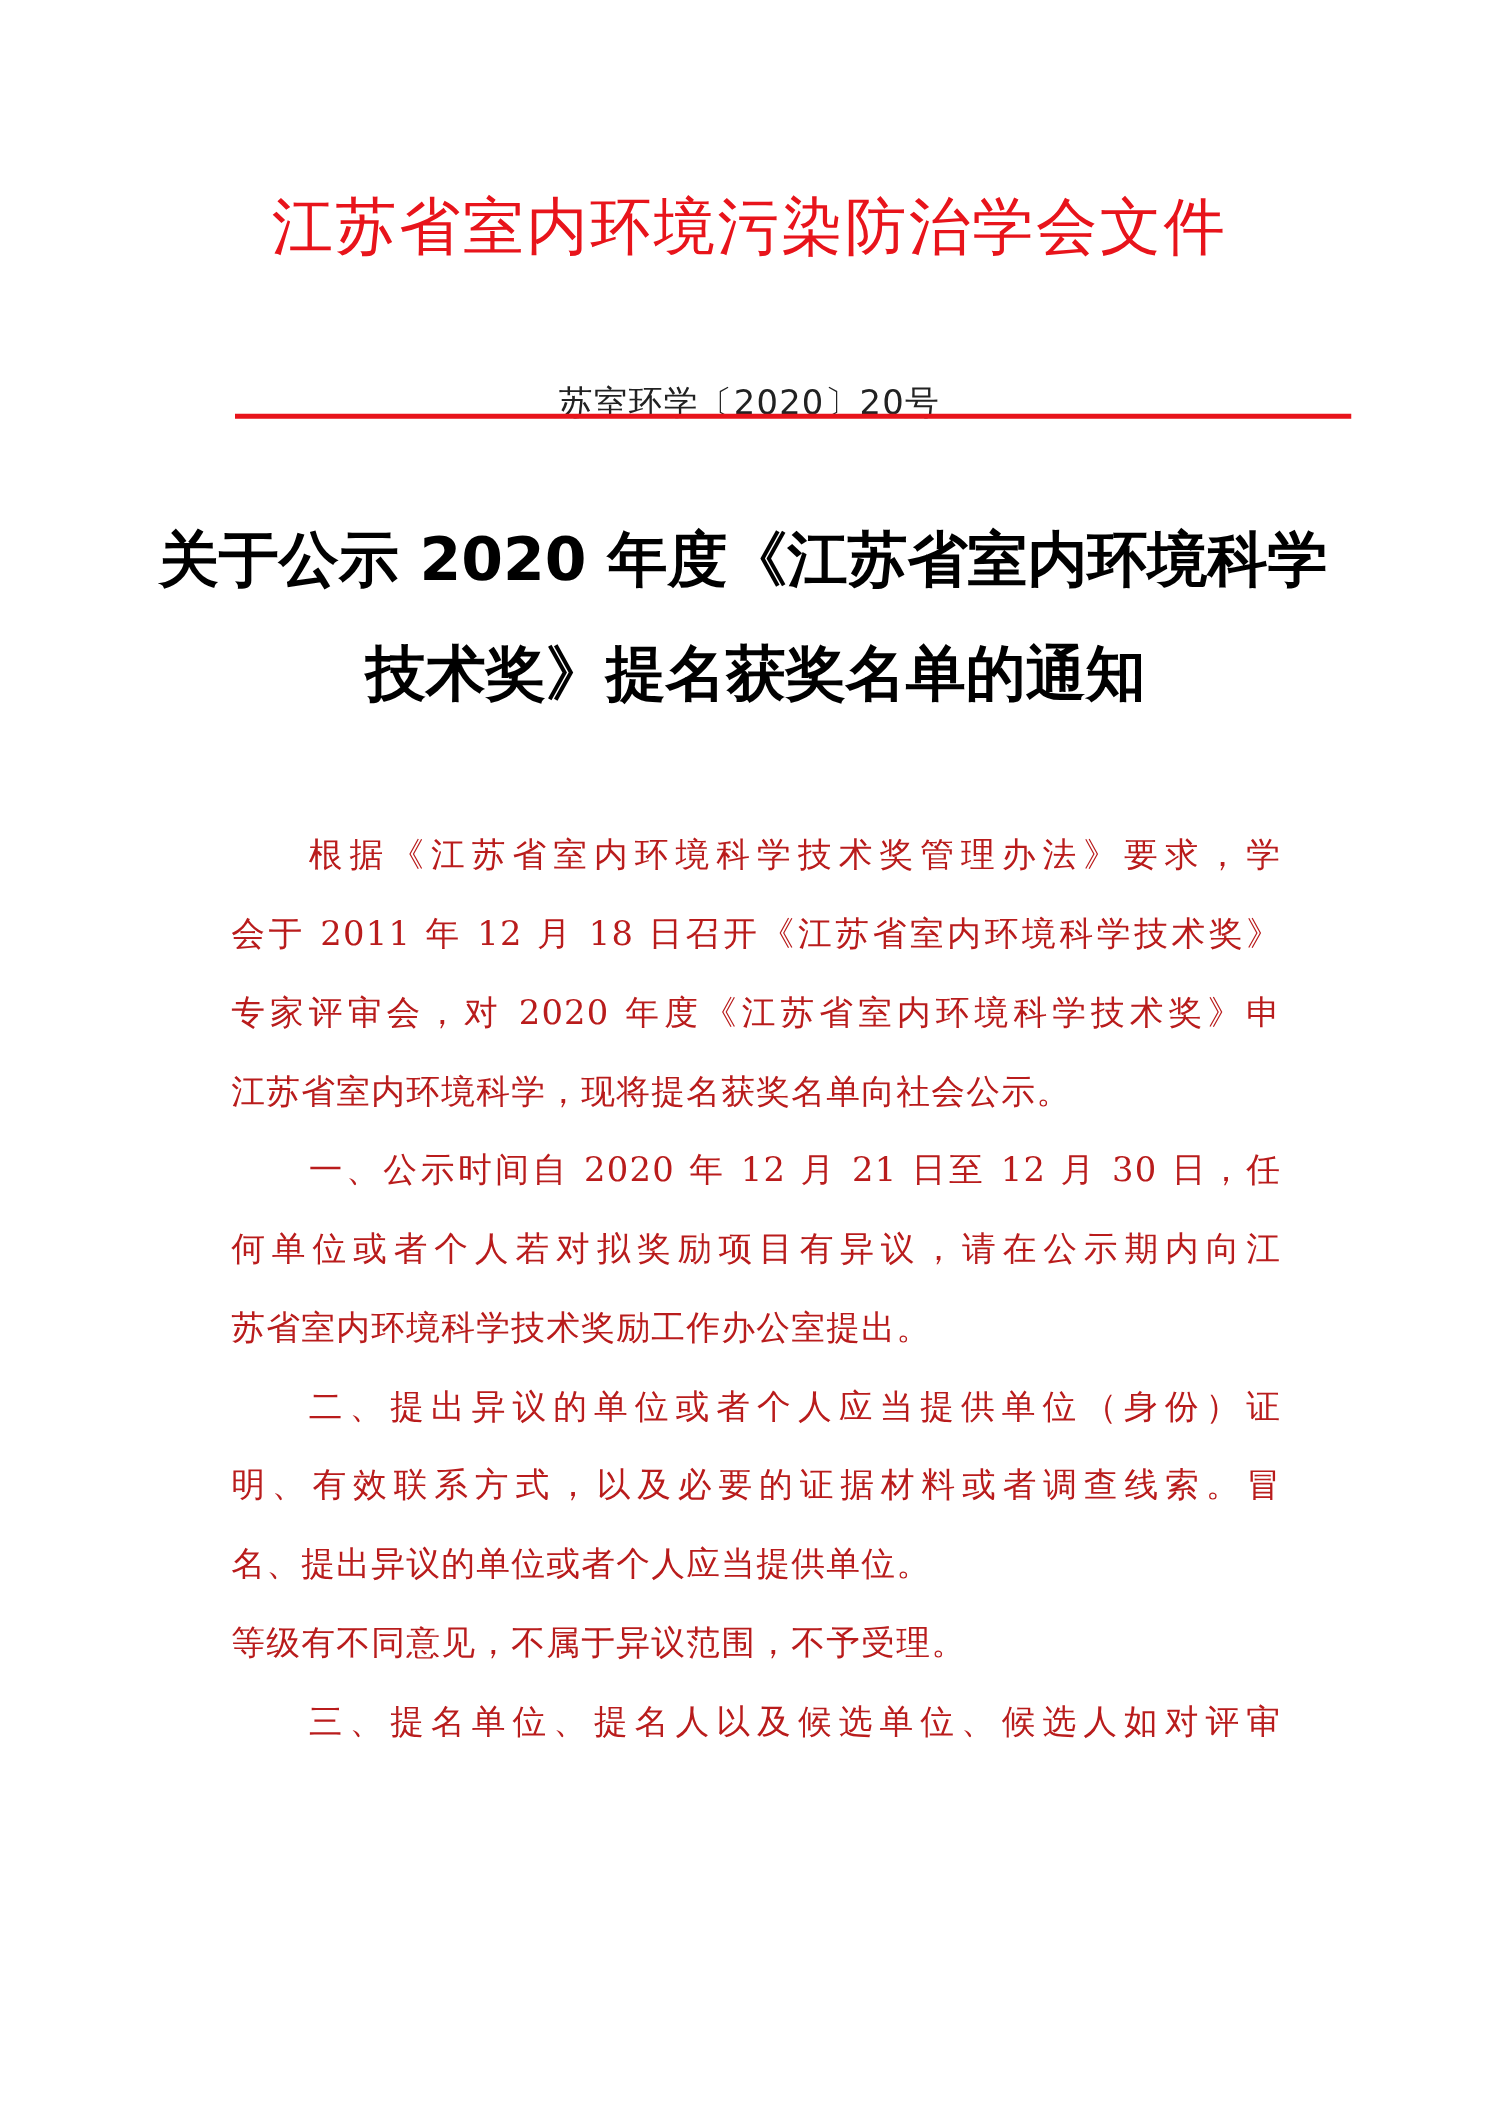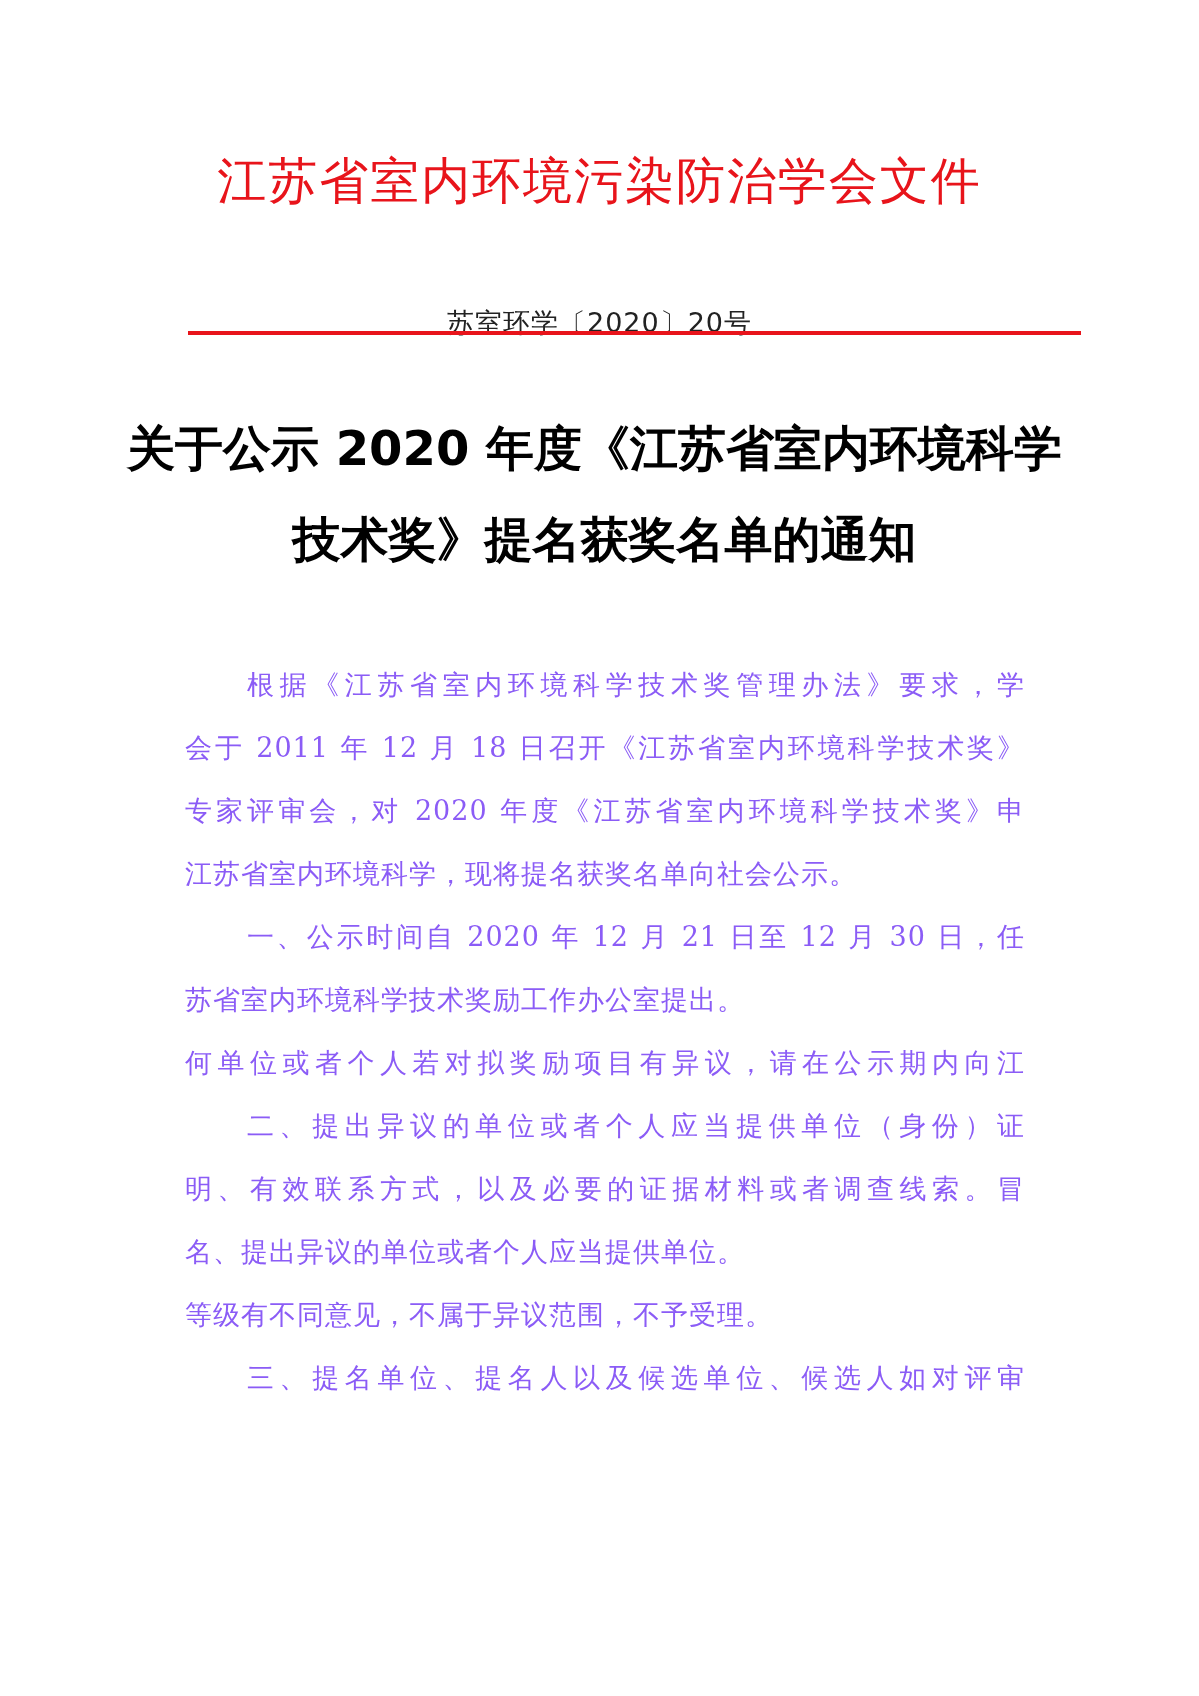--- a/index.html
+++ b/index.html
@@ -76,21 +76,21 @@
     }
     .title .line1 { padding-right: 10px; }
     .title .line2 { padding-left: 10px; }
     .body-text {
       position: absolute;
       left: 185px;
       width: 840px;
       top: 665px;
       font-family: "DejaVu Serif", "Liberation Serif", serif;
       font-size: 27px;
-      color: #8b5cf6;
+      color: #b91c1c;
     }
     .para .line {
       display: block;
       height: 63px;
       line-height: 40px;
       white-space: nowrap;
       text-align: justify;
       text-align-last: justify;
       letter-spacing: 1px;
     }
@@ -119,22 +119,22 @@
 
   <div class="body-text">
     <div class="para">
       <span class="line indent">根据《江苏省室内环境科学技术奖管理办法》要求，学</span>
       <span class="line">会于 2011 年 12 月 18 日召开《江苏省室内环境科学技术奖》</span>
       <span class="line">专家评审会，对 2020 年度《江苏省室内环境科学技术奖》申</span>
       <span class="line last">江苏省室内环境科学，现将提名获奖名单向社会公示。</span>
     </div>
     <div class="para">
       <span class="line indent">一、公示时间自 2020 年 12 月 21 日至 12 月 30 日，任</span>
+      <span class="line">何单位或者个人若对拟奖励项目有异议，请在公示期内向江</span>
       <span class="line last">苏省室内环境科学技术奖励工作办公室提出。</span>
-      <span class="line">何单位或者个人若对拟奖励项目有异议，请在公示期内向江</span>
     </div>
     <div class="para">
       <span class="line indent">二、提出异议的单位或者个人应当提供单位（身份）证</span>
       <span class="line">明、有效联系方式，以及必要的证据材料或者调查线索。冒</span>
       <span class="line last">名、提出异议的单位或者个人应当提供单位。</span>
     </div>
     <div class="para">
       <span class="line last">等级有不同意见，不属于异议范围，不予受理。</span>
       <span class="line indent">三、提名单位、提名人以及候选单位、候选人如对评审</span>
     </div>

